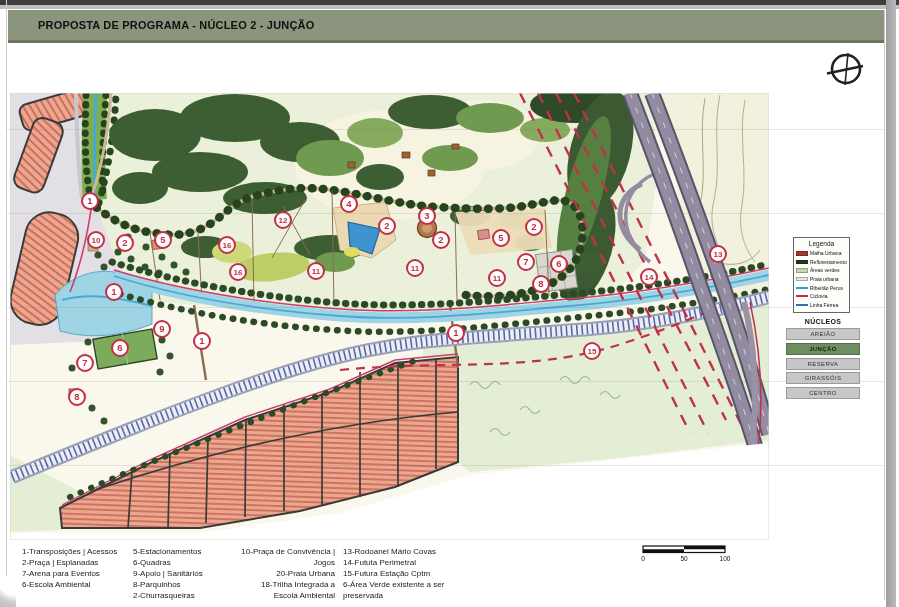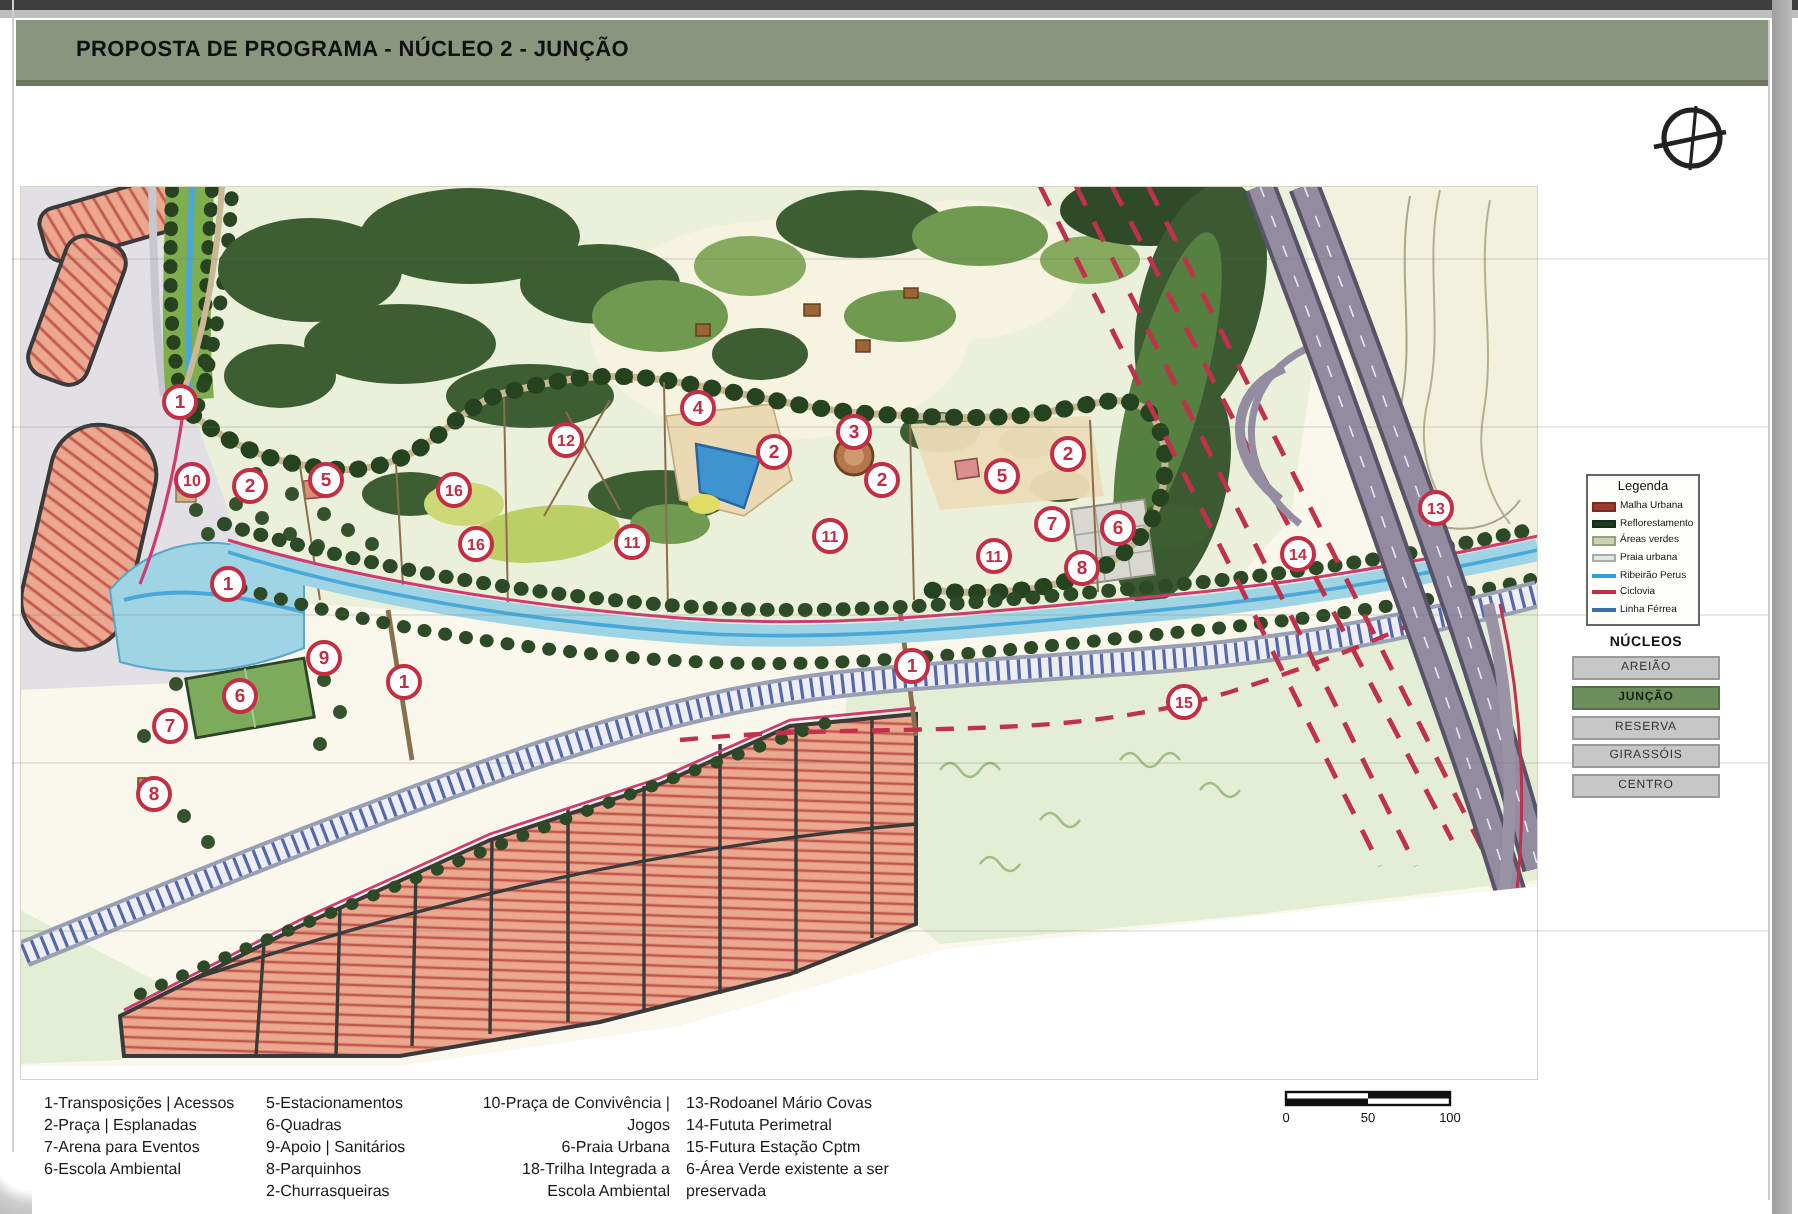--- a/index.html
+++ b/index.html
@@ -481,21 +481,21 @@
     </div>
     <div class="pl-col">
       <div class="pl-item">5-Estacionamentos</div>
       <div class="pl-item">6-Quadras</div>
       <div class="pl-item">9-Apoio | Sanitários</div>
       <div class="pl-item">8-Parquinhos</div>
       <div class="pl-item">2-Churrasqueiras</div>
     </div>
     <div class="pl-col">
       <div class="pl-item">10-Praça de Convivência | Jogos</div>
-      <div class="pl-item">6-Praia Urbana</div>
+      <div class="pl-item">20-Praia Urbana</div>
       <div class="pl-item">18-Trilha Integrada a Escola Ambiental</div>
     </div>
     <div class="pl-col">
       <div class="pl-item">13-Rodoanel Mário Covas</div>
       <div class="pl-item">14-Fututa Perimetral</div>
       <div class="pl-item">15-Futura Estação Cptm</div>
       <div class="pl-item">6-Área Verde existente a ser preservada</div>
     </div>
   </div>
 

